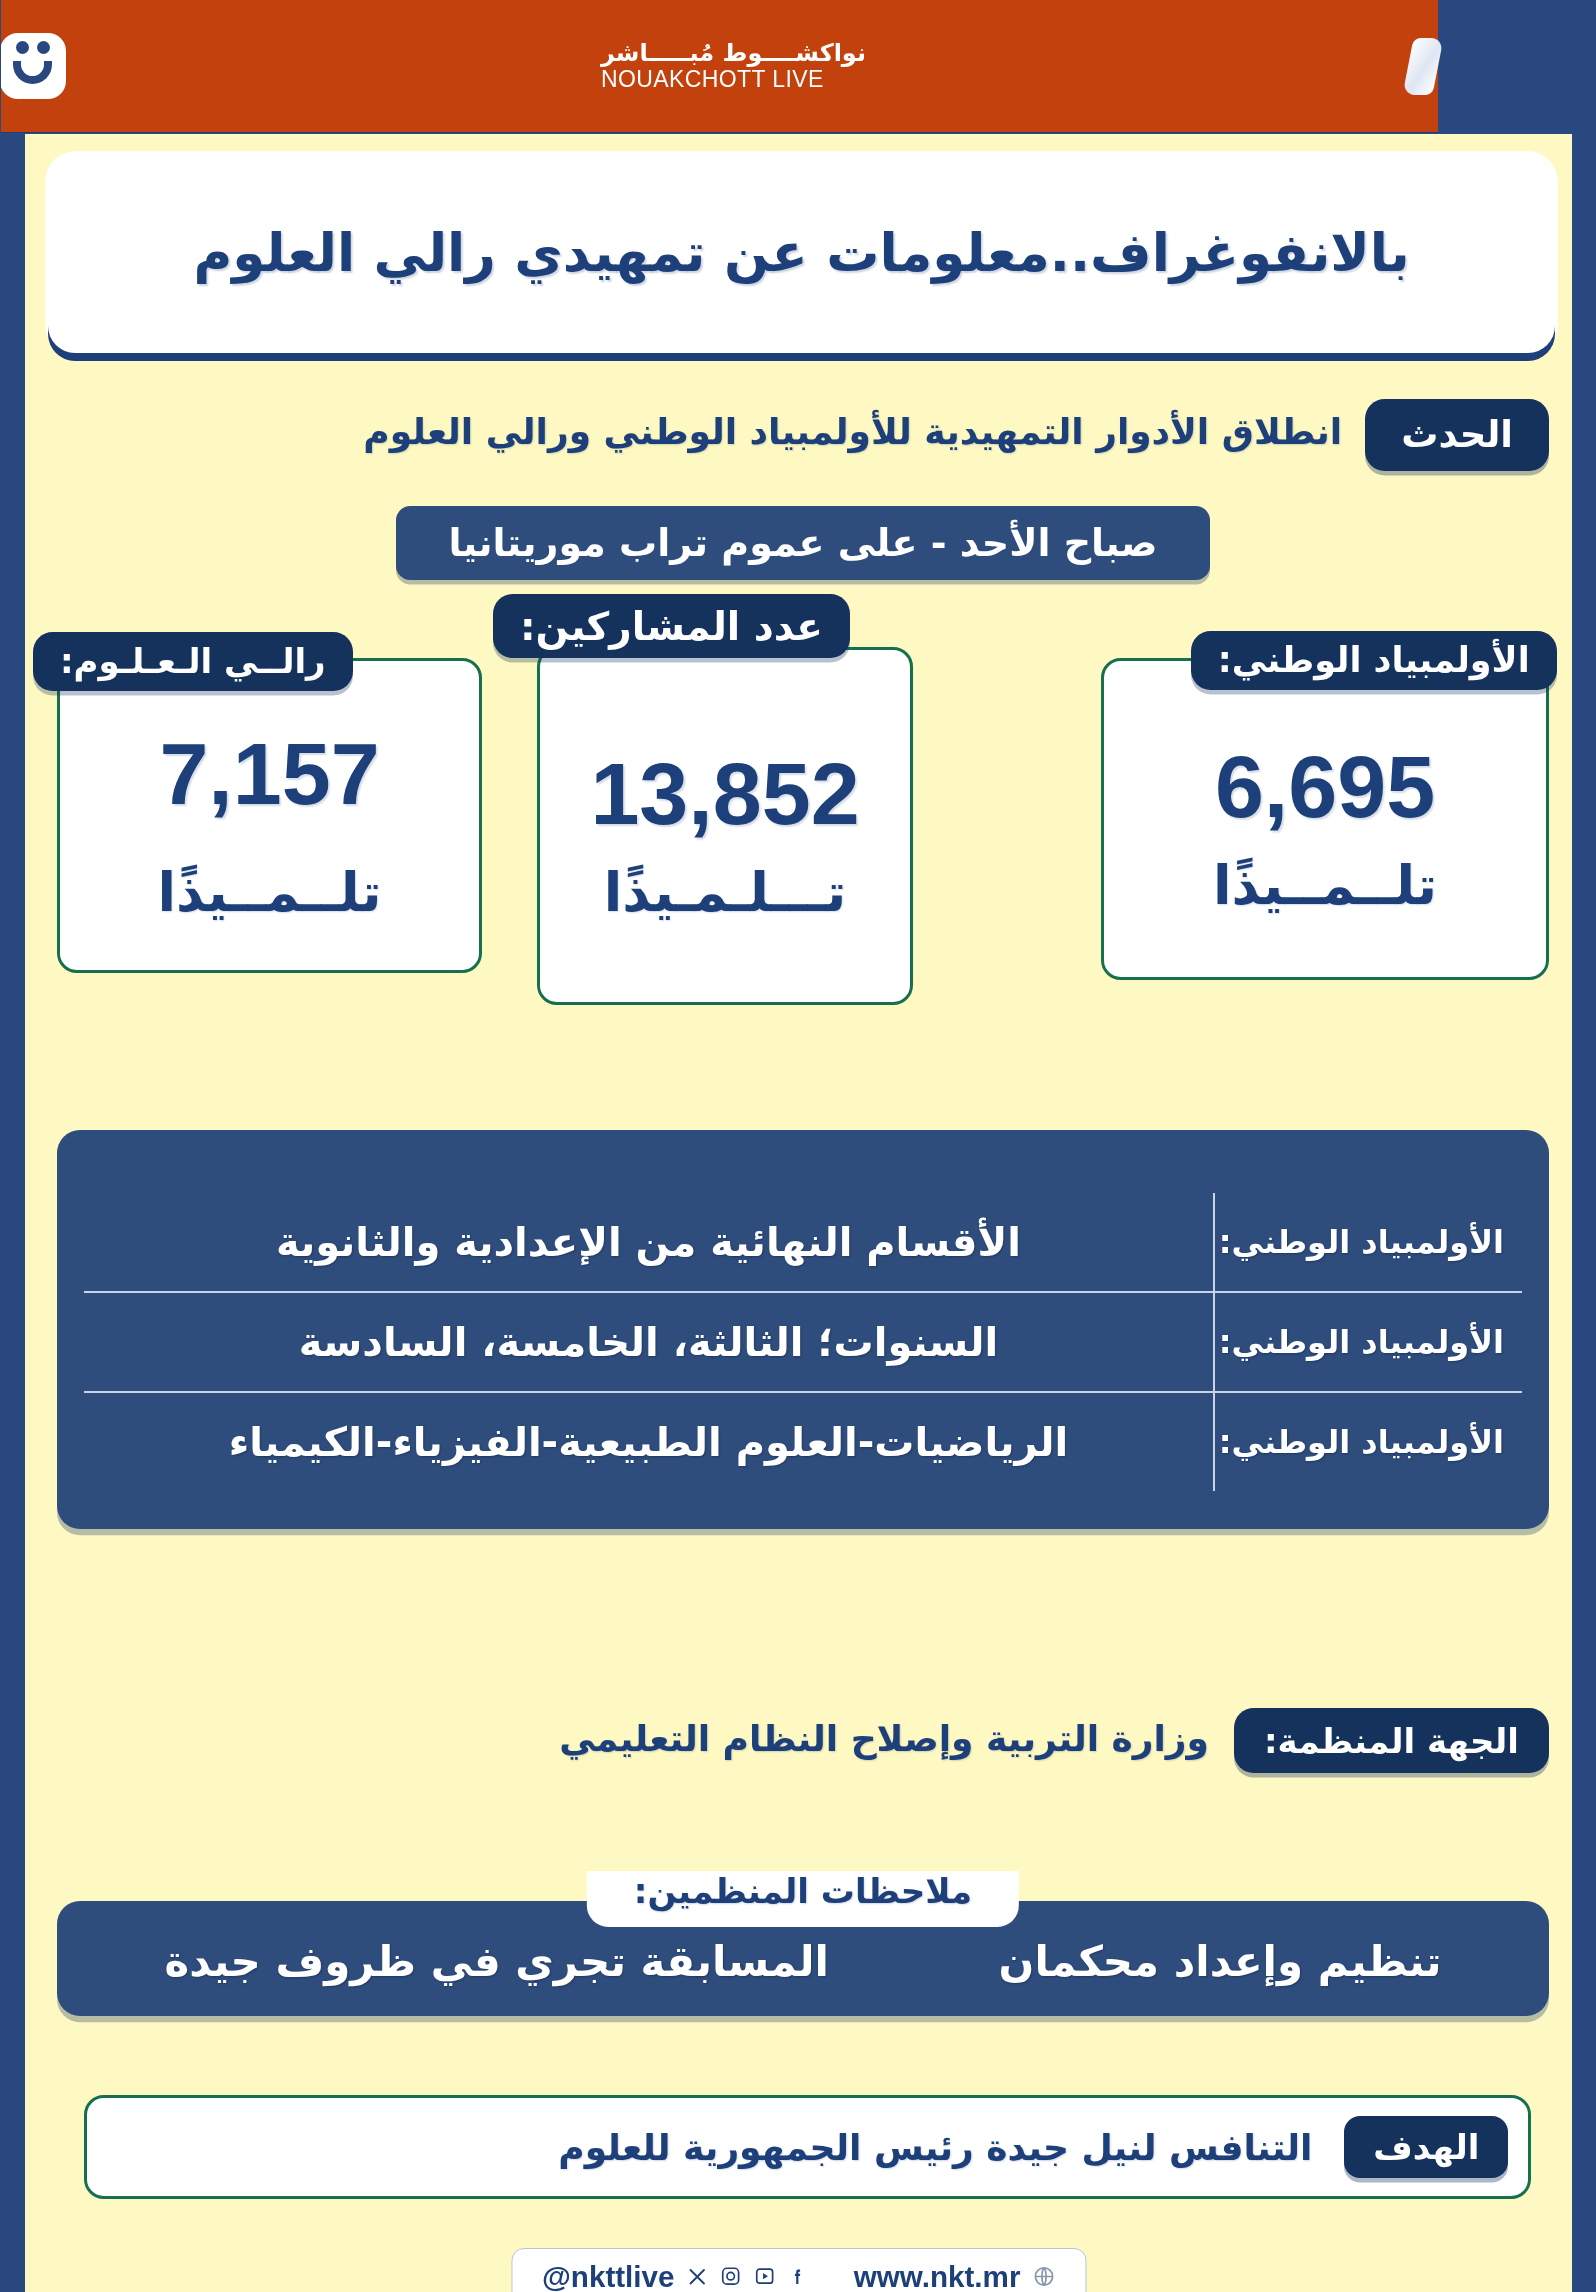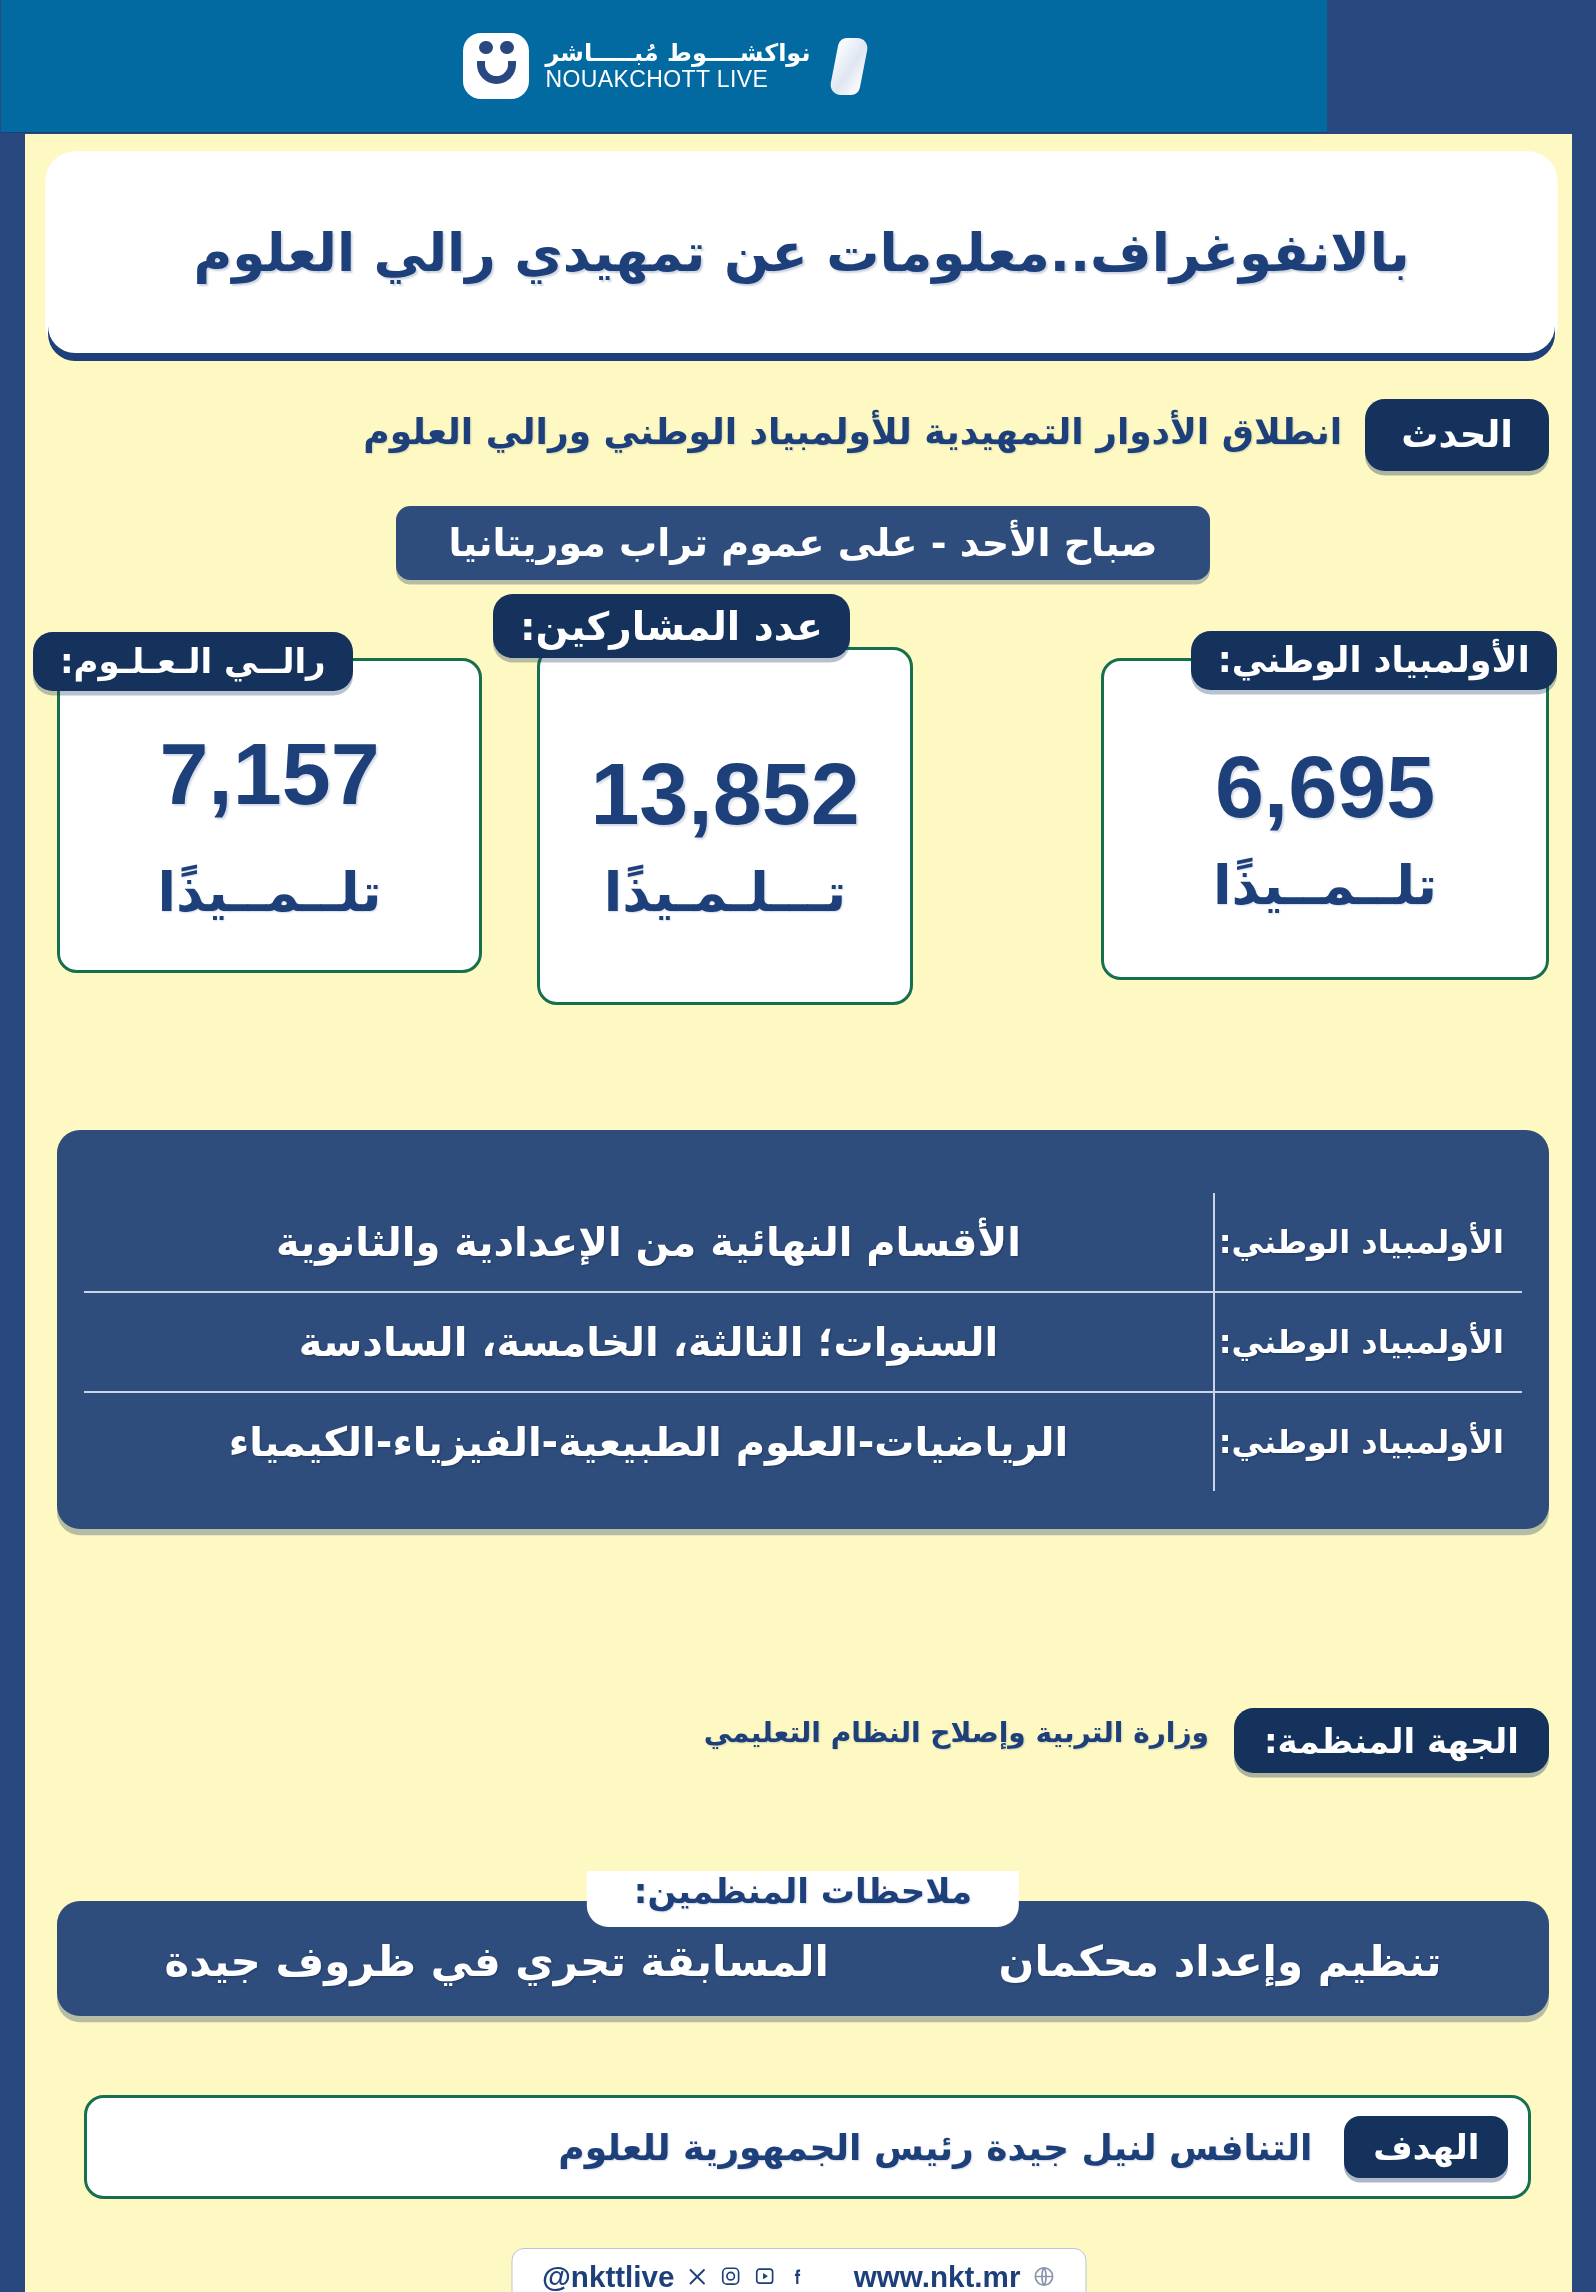--- a/index.html
+++ b/index.html
@@ -14,26 +14,26 @@
   body {
     background: #28487f;
     overflow: hidden;
     position: relative;
   }
 
   
   .brandbar {
     position: absolute;
     top: 0; left: 0;
-    width: 1327px;
+    width: 1438px;
     height: 133px;
-    background: #0369a1;
-    display: flex;
-    align-items: center;
-    justify-content: center;
+    background: #c2410c;
+    display: flex;
+    align-items: center;
+    justify-content: space-between;
     gap: 16px;
     border-bottom: 1.8px solid #223e70;
   }
   .brand-wordmark {
     display: flex;
     flex-direction: column;
     align-items: flex-end;
     line-height: 1;
   }
   .brand-ar {
@@ -286,21 +286,21 @@
     left: 32px; top: 1574px;
     width: 1492px;
     display: flex;
     align-items: flex-start;
     gap: 25px;
   }
   .org-tag { font-size: 34px; padding: 12.5px 30px; }
   .org-val {
     flex: 1;
     color: #1d3f7a;
-    font-size: 28px;
+    font-size: 36px;
     font-weight: bold;
     line-height: 1.42;
     padding-top: 5.4px;
     text-align: right;
     text-shadow: 0.9px 0.9px 1.8px rgba(30,60,110,.2);
   }
 
   
   .notes-wrap {
     position: absolute;

